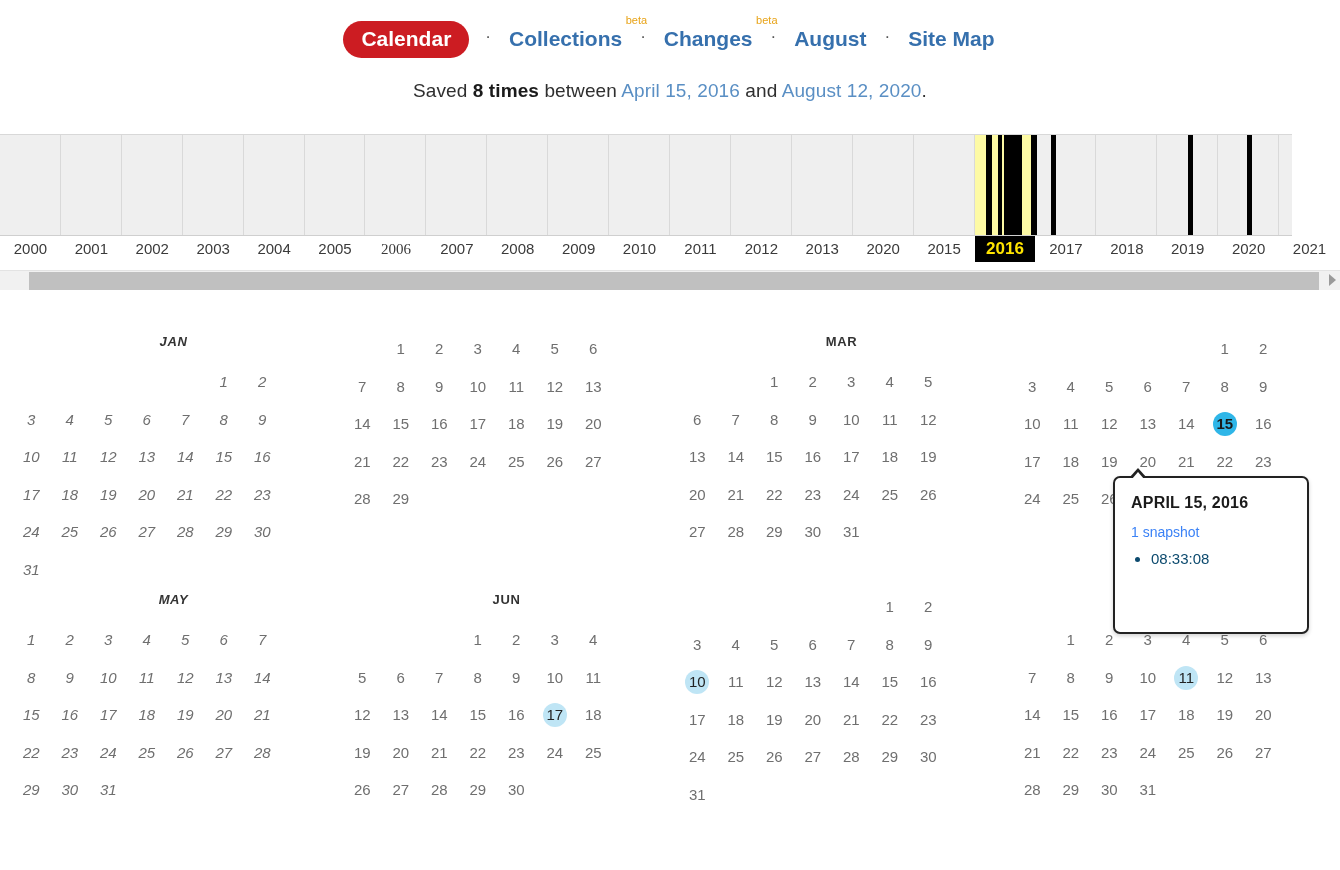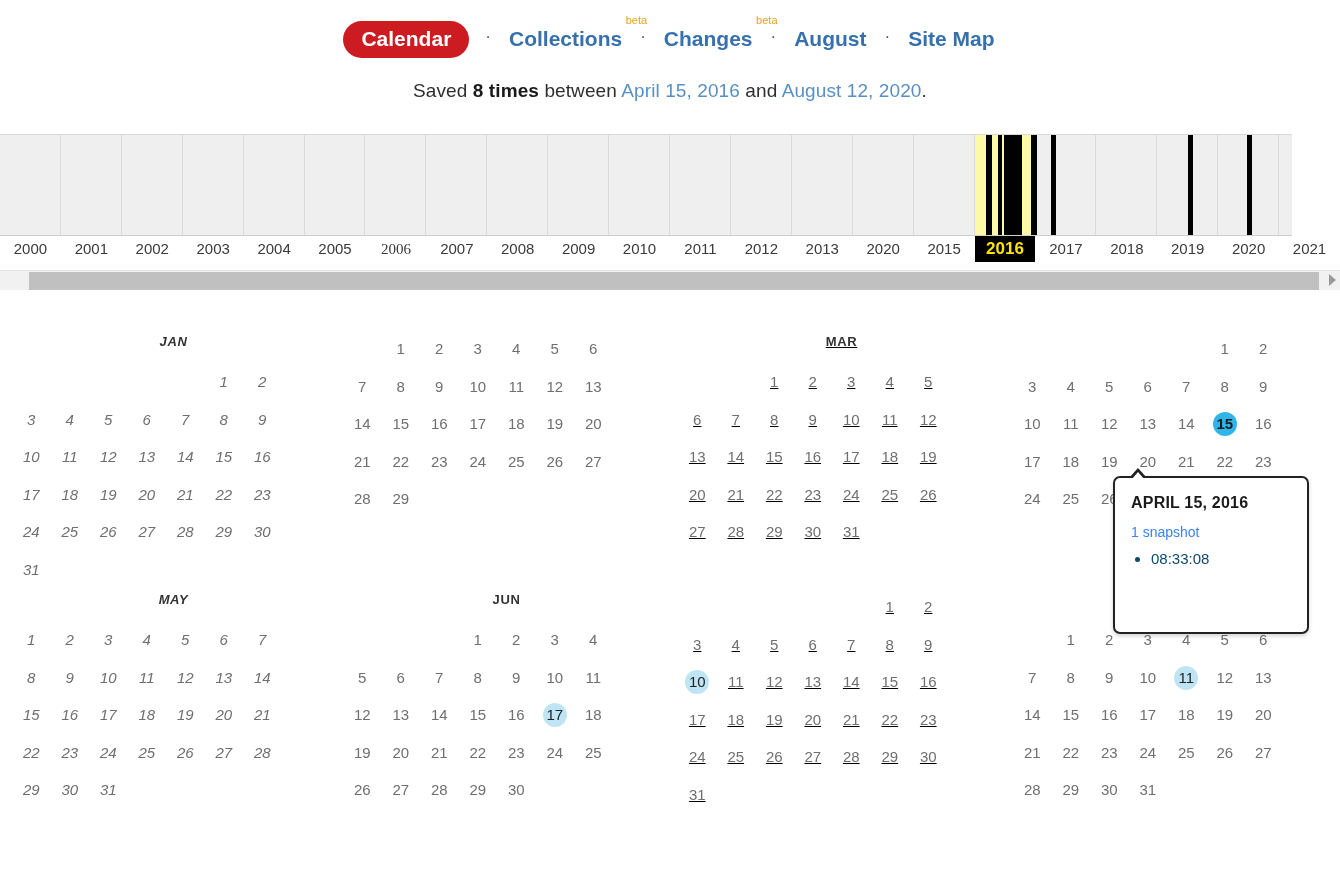--- a/index.html
+++ b/index.html
@@ -194,21 +194,21 @@
   }
   .day.sel .dnum {
     background: #2fb6e8;
     color: #1a1a1a;
     font-weight: bold;
   }
   .day.empty { color: transparent; }
   
   .month:nth-child(1) { padding-left: 12px; font-style: italic; }
   .month:nth-child(2) { padding-left: 8px; }
-  .month:nth-child(3) { padding-left: 8px; text-decoration: underline; }
+  .month:nth-child(3) { padding-left: 8px; }
   .month:nth-child(4) { padding-left: 8px; }
 
   
   .tooltip {
     position: absolute;
     left: 1113px;
     top: 142px;
     width: 196px;
     height: 158px;
     background: #ffffff;

